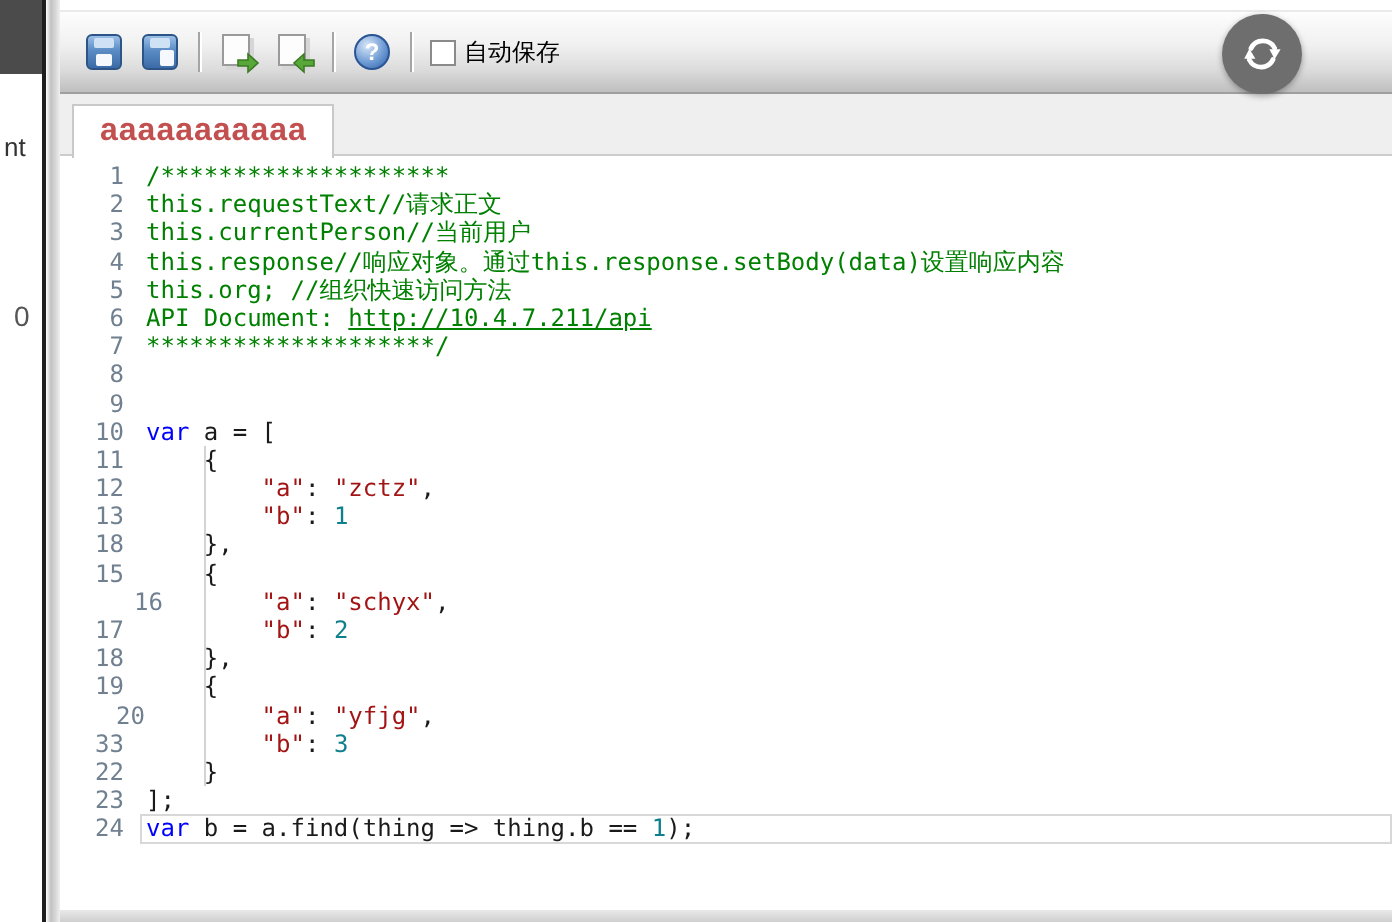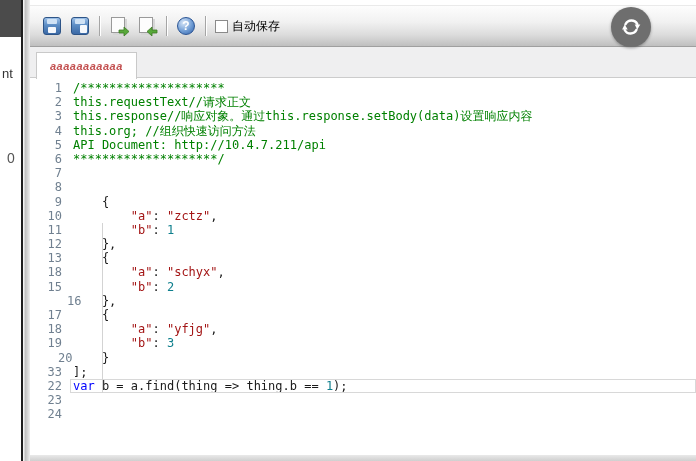--- a/index.html
+++ b/index.html
@@ -47,32 +47,32 @@
   .refresh-btn{position:absolute;left:581px;top:7px;width:40px;height:40px;border-radius:50%;
       background:#6e6e6e;box-shadow:0 1px 3px rgba(0,0,0,.35);z-index:30;
       display:flex;align-items:center;justify-content:center;}
 
   
   .tab-bar{position:absolute;left:0;top:47px;width:666px;height:31px;background:#efeff0;
       border-bottom:1px solid #cccccc;box-sizing:border-box;}
   .tab-active{position:absolute;left:6px;top:5px;height:27px;background:#ffffff;
       border:1px solid #c9c9c9;border-bottom:none;box-sizing:border-box;
       display:flex;align-items:center;padding:0 13px;z-index:5;}
-  .tab-label{font-size:11px;font-weight:bold;letter-spacing:.5px;font-style:italic;}
+  .tab-label{font-size:16px;font-weight:bold;letter-spacing:.5px;}
 
   
   .editor{position:absolute;left:0;top:78px;width:666px;height:377px;background:#fff;
       display:flex;font-family:"DejaVu Sans Mono","Liberation Mono",monospace;font-size:12px;}
   .gutter{width:40px;padding-top:3px;box-sizing:border-box;text-align:right;}
   .gutter-row{height:14.2px;line-height:14.2px;padding-right:8px;}
   .code-col{position:relative;flex:1;padding-top:3px;box-sizing:border-box;}
   .code-row{height:14.2px;line-height:14.2px;white-space:pre;padding-left:3px;}
   .code-row.cur{outline:1px solid #d8d8d8;outline-offset:-1px;}
   .indent-guide{position:absolute;width:1px;background:#d3d3d3;}
-  .tok-link{margin-top:41px;}
+  .tok-link{text-decoration:underline;margin-top:41px;}
 </style>
 </head>
 <body>
 
 <div id="screen">
 
   <div class="bg-window">
     <div class="bg-dark-square"></div>
     <div class="bg-frag-nt">nt</div>
     <div class="bg-frag-0">0</div>
@@ -161,26 +161,28 @@
           <div class="gutter-row" style="color: rgb(112, 128, 144);">19</div>
           <div class="gutter-row" style="color: rgb(112, 128, 144); padding-left: 28px;">20</div>
           <div class="gutter-row" style="color: rgb(112, 128, 144);">33</div>
           <div class="gutter-row" style="color: rgb(112, 128, 144);">22</div>
           <div class="gutter-row" style="color: rgb(112, 128, 144);">23</div>
           <div class="gutter-row" style="color: rgb(112, 128, 144);">24</div>
         </div>
       <div class="code-col" id="code-col">
           <div class="code-row"><span class="tok-comment" style="color: rgb(0, 128, 0);">/********************</span></div>
           <div class="code-row"><span class="tok-comment" style="color: rgb(0, 128, 0);">this.requestText//请求正文</span></div>
+          <div class="code-row"><span class="tok-comment" style="color: rgb(0, 128, 0);">this.currentPerson//当前用户</span></div>
           <div class="code-row"><span class="tok-comment" style="color: rgb(0, 128, 0);">this.response//响应对象。通过this.response.setBody(data)设置响应内容</span></div>
           <div class="code-row"><span class="tok-comment" style="color: rgb(0, 128, 0);">this.org; //组织快速访问方法</span></div>
           <div class="code-row"><span class="tok-comment" style="color: rgb(0, 128, 0);">API Document: </span><span class="tok-link" style="color: rgb(0, 128, 0);">http://10.4.7.211/api</span></div>
           <div class="code-row"><span class="tok-comment" style="color: rgb(0, 128, 0);">********************/</span></div>
           <div class="code-row"></div>
           <div class="code-row"></div>
+          <div class="code-row"><span class="tok-keyword" style="color: rgb(0, 0, 255);">var</span><span class="tok-plain" style="color: rgb(26, 26, 26);"> a = [</span></div>
           <div class="code-row"><span class="tok-plain" style="color: rgb(26, 26, 26);">    {</span></div>
           <div class="code-row"><span class="tok-plain" style="color: rgb(26, 26, 26);">        </span><span class="tok-string" style="color: rgb(163, 21, 21);">"a"</span><span class="tok-plain" style="color: rgb(26, 26, 26);">: </span><span class="tok-string" style="color: rgb(163, 21, 21);">"zctz"</span><span class="tok-plain" style="color: rgb(26, 26, 26);">,</span></div>
           <div class="code-row"><span class="tok-plain" style="color: rgb(26, 26, 26);">        </span><span class="tok-string" style="color: rgb(163, 21, 21);">"b"</span><span class="tok-plain" style="color: rgb(26, 26, 26);">: </span><span class="tok-number" style="color: rgb(14, 127, 141);">1</span></div>
           <div class="code-row"><span class="tok-plain" style="color: rgb(26, 26, 26);">    },</span></div>
           <div class="code-row"><span class="tok-plain" style="color: rgb(26, 26, 26);">    {</span></div>
           <div class="code-row"><span class="tok-plain" style="color: rgb(26, 26, 26);">        </span><span class="tok-string" style="color: rgb(163, 21, 21);">"a"</span><span class="tok-plain" style="color: rgb(26, 26, 26);">: </span><span class="tok-string" style="color: rgb(163, 21, 21);">"schyx"</span><span class="tok-plain" style="color: rgb(26, 26, 26);">,</span></div>
           <div class="code-row"><span class="tok-plain" style="color: rgb(26, 26, 26);">        </span><span class="tok-string" style="color: rgb(163, 21, 21);">"b"</span><span class="tok-plain" style="color: rgb(26, 26, 26);">: </span><span class="tok-number" style="color: rgb(14, 127, 141);">2</span></div>
           <div class="code-row"><span class="tok-plain" style="color: rgb(26, 26, 26);">    },</span></div>
           <div class="code-row"><span class="tok-plain" style="color: rgb(26, 26, 26);">    {</span></div>
           <div class="code-row"><span class="tok-plain" style="color: rgb(26, 26, 26);">        </span><span class="tok-string" style="color: rgb(163, 21, 21);">"a"</span><span class="tok-plain" style="color: rgb(26, 26, 26);">: </span><span class="tok-string" style="color: rgb(163, 21, 21);">"yfjg"</span><span class="tok-plain" style="color: rgb(26, 26, 26);">,</span></div>

